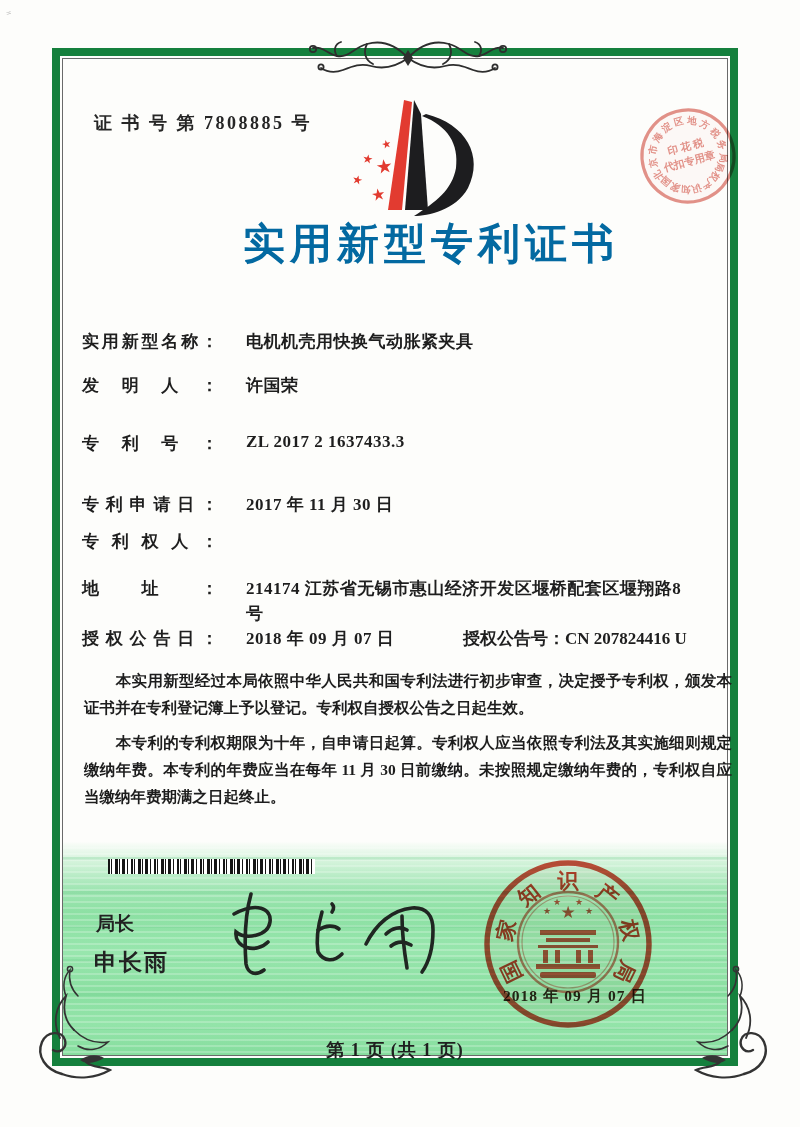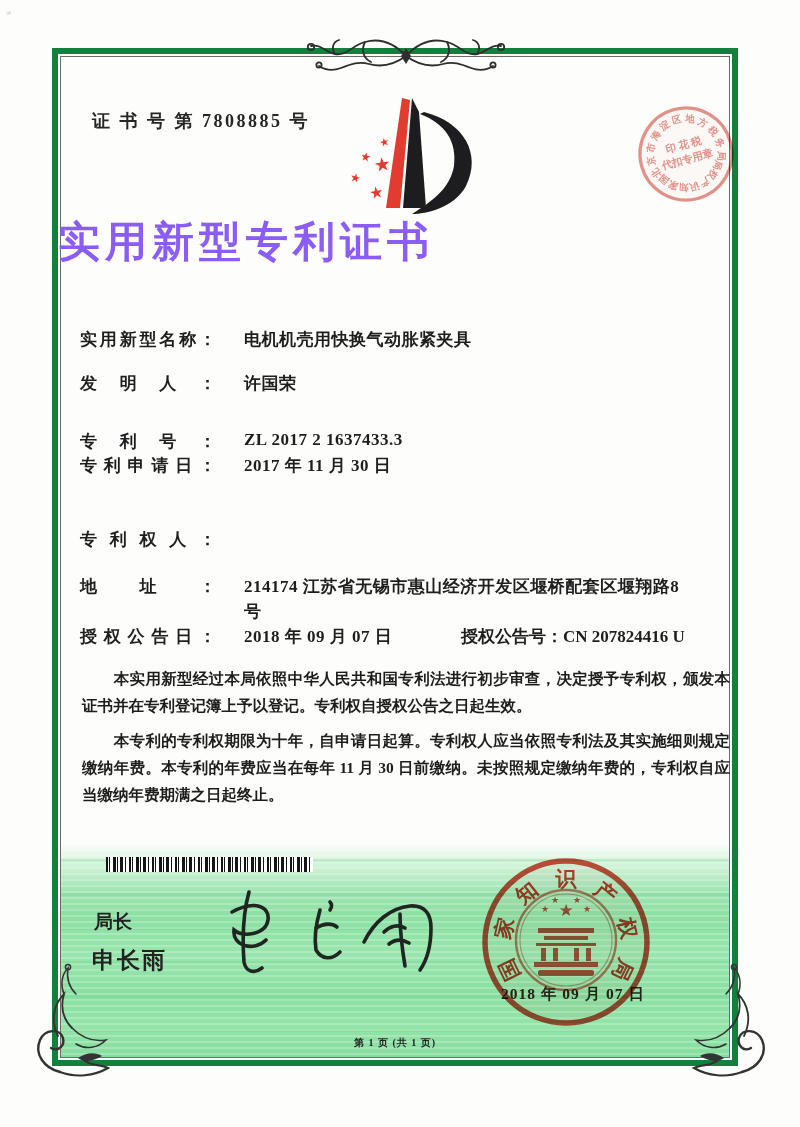--- a/index.html
+++ b/index.html
@@ -1,50 +1,50 @@
 <!DOCTYPE html>
 <html><head>
 <meta charset="utf-8">
 <style>
   html,body{margin:0;padding:0;}
   body{background:#ffffff;font-family:"Liberation Serif","DejaVu Serif",serif;}
   .page{position:relative;width:800px;height:1127px;background:#fdfdfb;overflow:hidden;}
   .scan-artifact{position:absolute;left:6px;top:8px;color:#9a9a9a;font-size:9px;transform:rotate(-12deg);}
   
-  .frame{position:absolute;left:52px;top:48px;width:686px;height:1018px;border:6px solid #15803d;box-sizing:border-box;}
+  .frame{position:absolute;left:52px;top:48px;width:686px;height:1018px;border:8px solid #15803d;box-sizing:border-box;}
   .frame-inner{position:absolute;inset:2px;border:1px solid #6a6a6a;pointer-events:none;}
   
   .green-wash{position:absolute;left:3px;right:3px;bottom:3px;height:214px;
     background:
       repeating-linear-gradient(180deg, rgba(255,255,255,0.22) 0 2px, rgba(0,0,0,0) 2px 6px),
       repeating-linear-gradient(180deg, rgba(0,0,0,0) 0 16px, rgba(110,205,140,0.28) 16px 19px, rgba(0,0,0,0) 19px 34px),
       linear-gradient(180deg, rgba(142,226,165,0) 0%, rgba(142,226,165,0.35) 9%, rgba(138,224,162,0.8) 22%, #8ce0a3 34%, #98e6ad 52%, #8adfa1 70%, #93e4a9 86%, #86dd9e 100%);}
   
   .cert-no{position:absolute;left:34px;top:55px;font-size:18px;letter-spacing:2.5px;color:#262626;font-weight:600;}
   .logo{position:absolute;left:256px;top:42px;width:184px;height:122px;}
   .tax-stamp{position:absolute;left:558px;top:30px;width:140px;height:140px;transform:rotate(-15deg);opacity:.88;mix-blend-mode:multiply;}
-  .title{position:absolute;left:0;top:160px;width:100%;font-size:42px;letter-spacing:5px;font-weight:700;color:#8b5cf6;}
+  .title{position:absolute;left:0;top:160px;width:100%;text-align:center;font-size:42px;letter-spacing:5px;font-weight:700;color:#0369a1;padding-left:36px;}
   
   .field-row{position:absolute;left:22px;width:645px;display:flex;align-items:flex-start;font-size:17px;color:#1e1e1e;}
   .field-label{width:136px;flex:0 0 136px;text-align:justify;text-align-last:justify;font-weight:600;}
   .field-value{margin-left:28px;font-weight:700;letter-spacing:.5px;}
   .addr .field-value{max-width:442px;line-height:1.45;}
   .grant-no{position:absolute;left:381px;top:0;font-weight:700;white-space:nowrap;}
   
   .body-text{position:absolute;left:16px;top:604px;width:664px;font-size:15.5px;line-height:1.74;color:#1d1d1d;text-align:justify;}
   .body-text p{margin:8px;text-indent:2.05em;font-weight:700;}
   
   .barcode{position:absolute;left:48px;top:803px;width:207px;height:15px;
     background:repeating-linear-gradient(90deg,#141414 0 2px,#fff 2px 3px,#141414 3px 4px,#fff 4px 7px,#141414 7px 10px,#fff 10px 11px,#141414 11px 12px,#fff 12px 14px,#141414 14px 17px,#fff 17px 19px,#141414 19px 20px,#fff 20px 23px);}
   .official-title{position:absolute;left:36px;top:855px;font-size:19px;font-weight:700;color:#222;}
   .official-name{position:absolute;left:34px;top:891px;font-size:23px;font-weight:700;color:#222;letter-spacing:2px;}
   .signature{position:absolute;left:146px;top:826px;width:260px;height:104px;}
   .seal{position:absolute;left:420px;top:800px;width:176px;height:176px;mix-blend-mode:multiply;}
   .seal-date{position:absolute;left:425px;top:930px;width:180px;text-align:center;font-size:15.5px;font-weight:700;letter-spacing:1px;color:#3c2b20;mix-blend-mode:multiply;}
-  .footer{position:absolute;left:0;top:982px;width:100%;text-align:center;font-size:10px;font-weight:700;color:#1f1f1f;letter-spacing:1px;}
+  .footer{position:absolute;left:0;top:982px;width:100%;text-align:center;font-size:18px;font-weight:700;color:#1f1f1f;letter-spacing:1px;}
   
   .ornament-top{position:absolute;left:233px;top:-18px;width:230px;height:52px;}
   .corner-left{position:absolute;left:-28px;top:886px;width:110px;height:140px;}
   .corner-right{position:absolute;left:604px;top:886px;width:110px;height:140px;}
   svg{overflow:visible;}
 </style>
 </head>
 <body>
 
 <div class="page">
@@ -146,21 +146,21 @@
       <span class="field-value">电机机壳用快换气动胀紧夹具</span>
     </div>
     <div class="field-row" style="top:318px">
       <span class="field-label">发明人：</span>
       <span class="field-value">许国荣</span>
     </div>
     <div class="field-row" style="top:376px">
       <span class="field-label">专利号：</span>
       <span class="field-value">ZL 2017 2 1637433.3</span>
     </div>
-    <div class="field-row" style="top:400px">
+    <div class="field-row" style="top:437px">
       <span class="field-label">专利申请日：</span>
       <span class="field-value">2017 年 11 月 30 日</span>
     </div>
     <div class="field-row" style="top:474px">
       <span class="field-label">专利权人：</span>
     </div>
     <div class="field-row addr" style="top:521px">
       <span class="field-label">地址：</span>
       <span class="field-value">214174 江苏省无锡市惠山经济开发区堰桥配套区堰翔路8号</span>
     </div>

